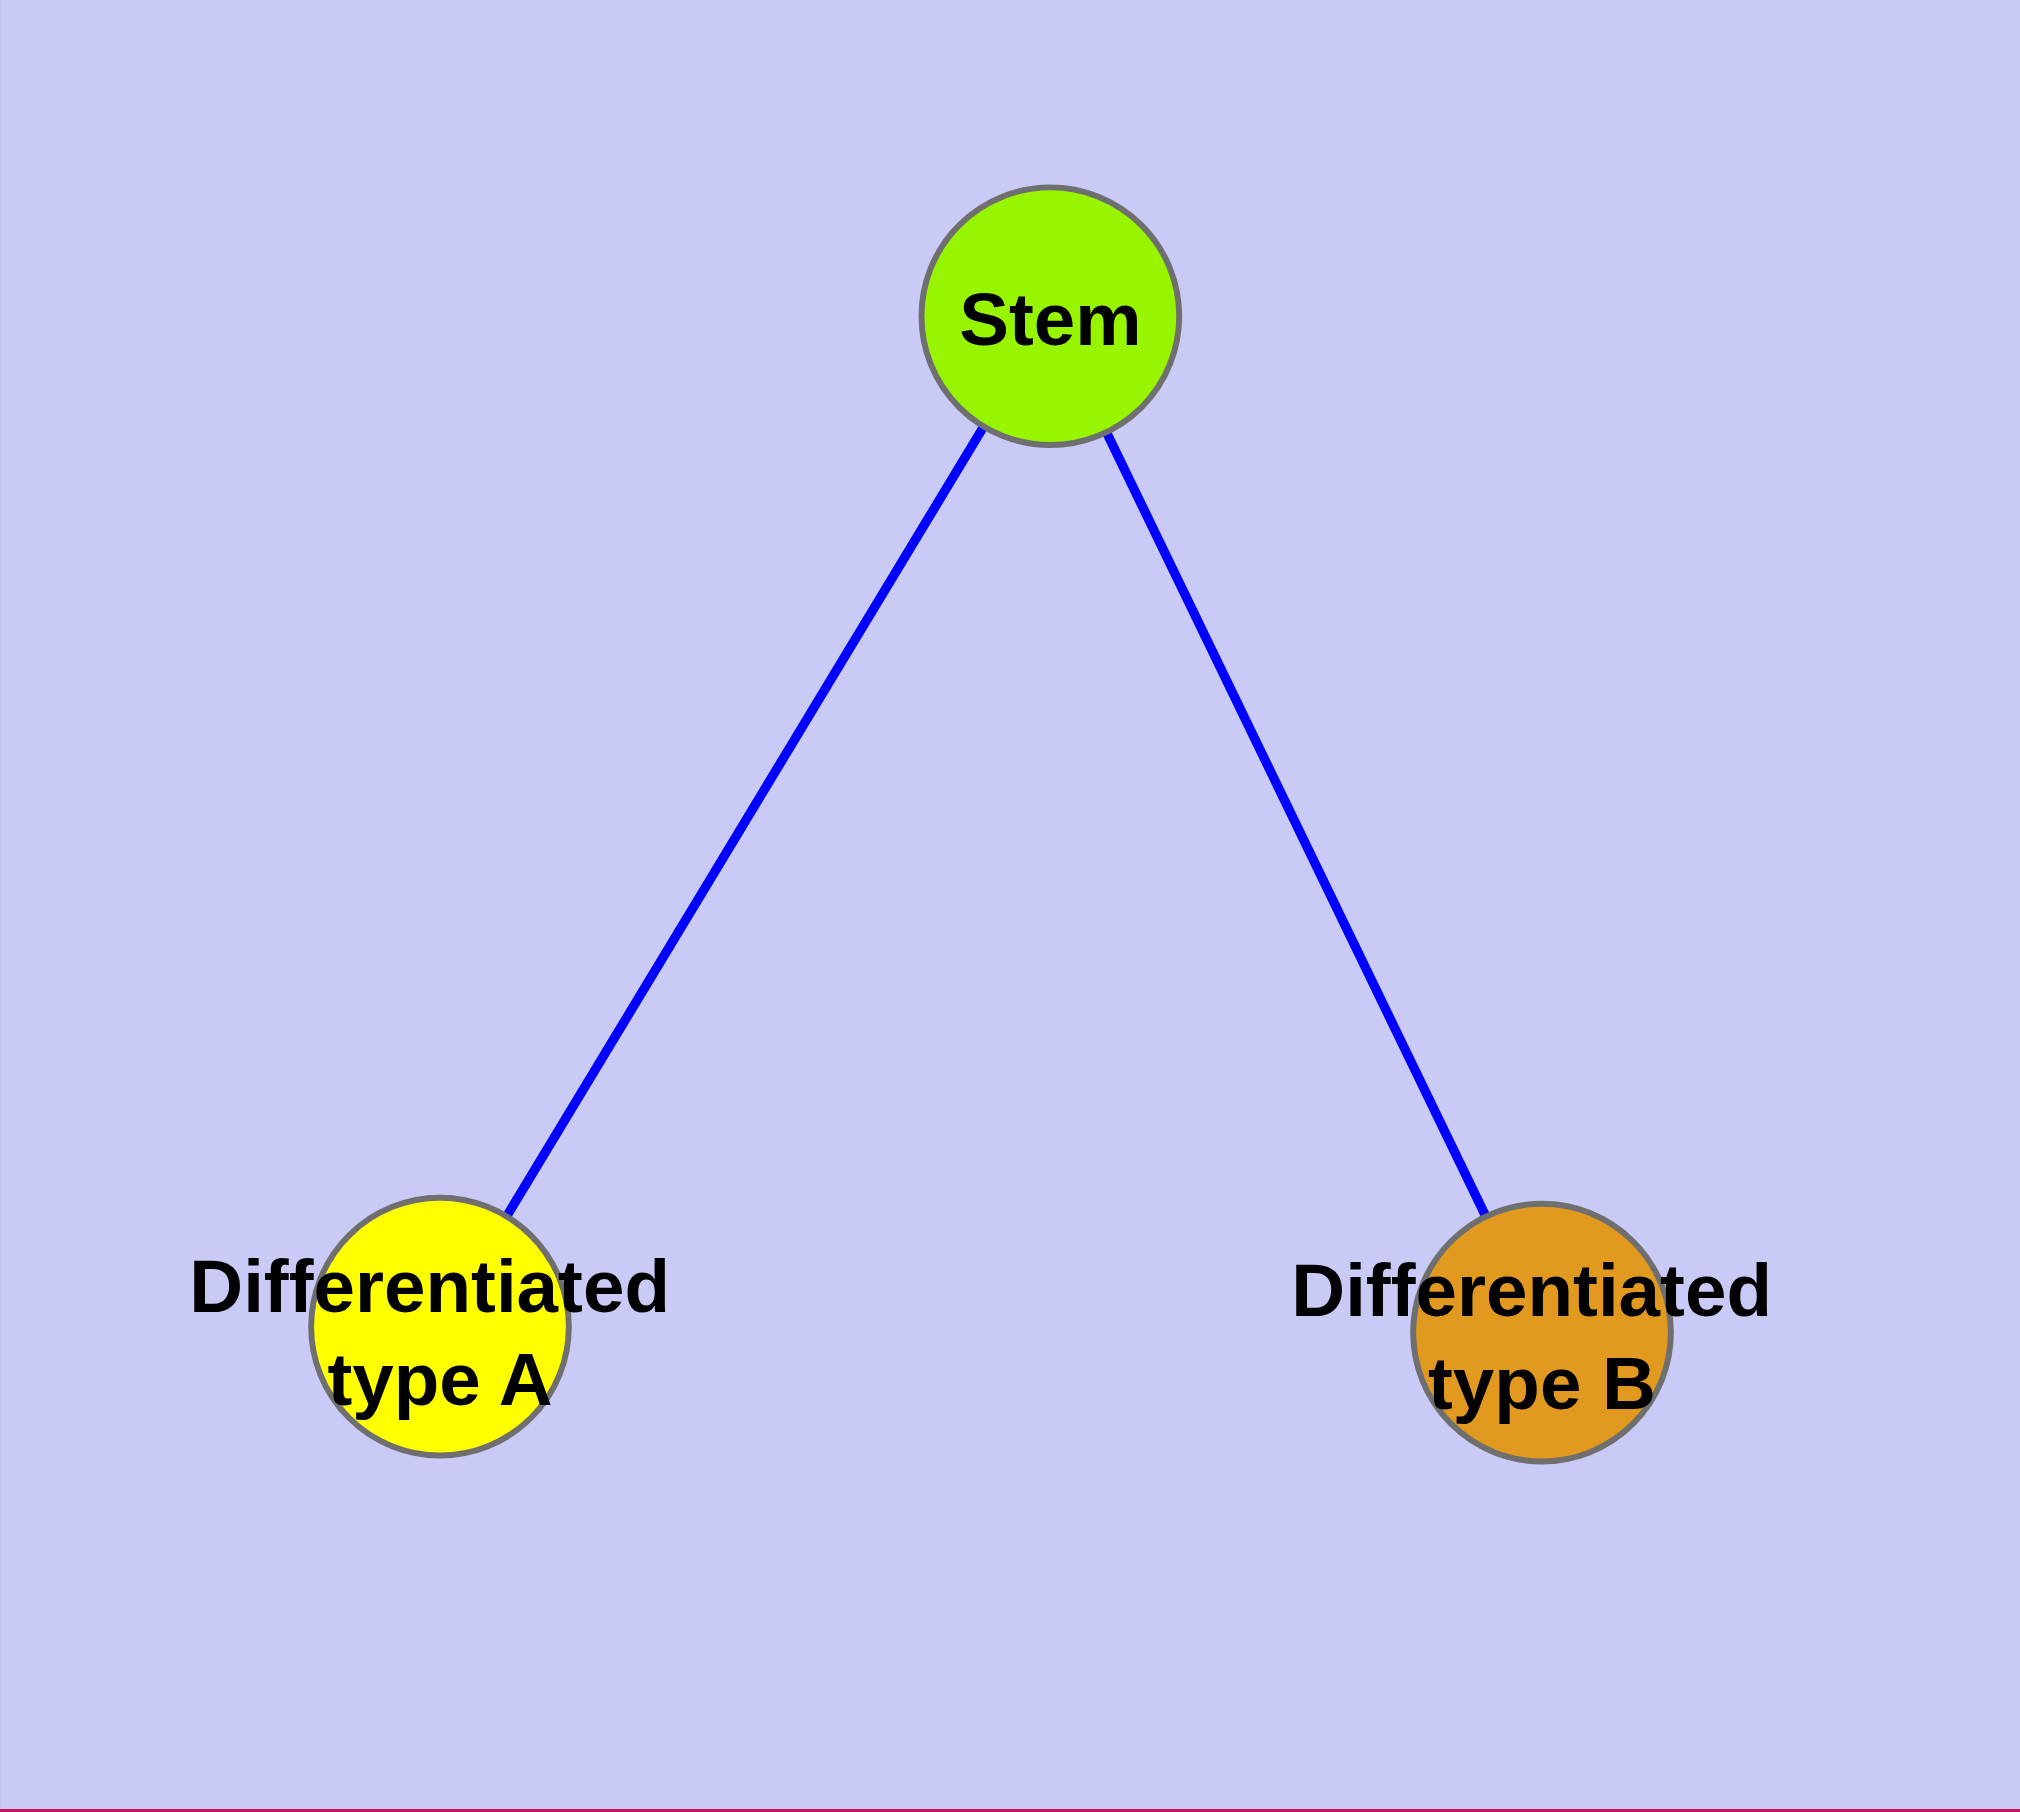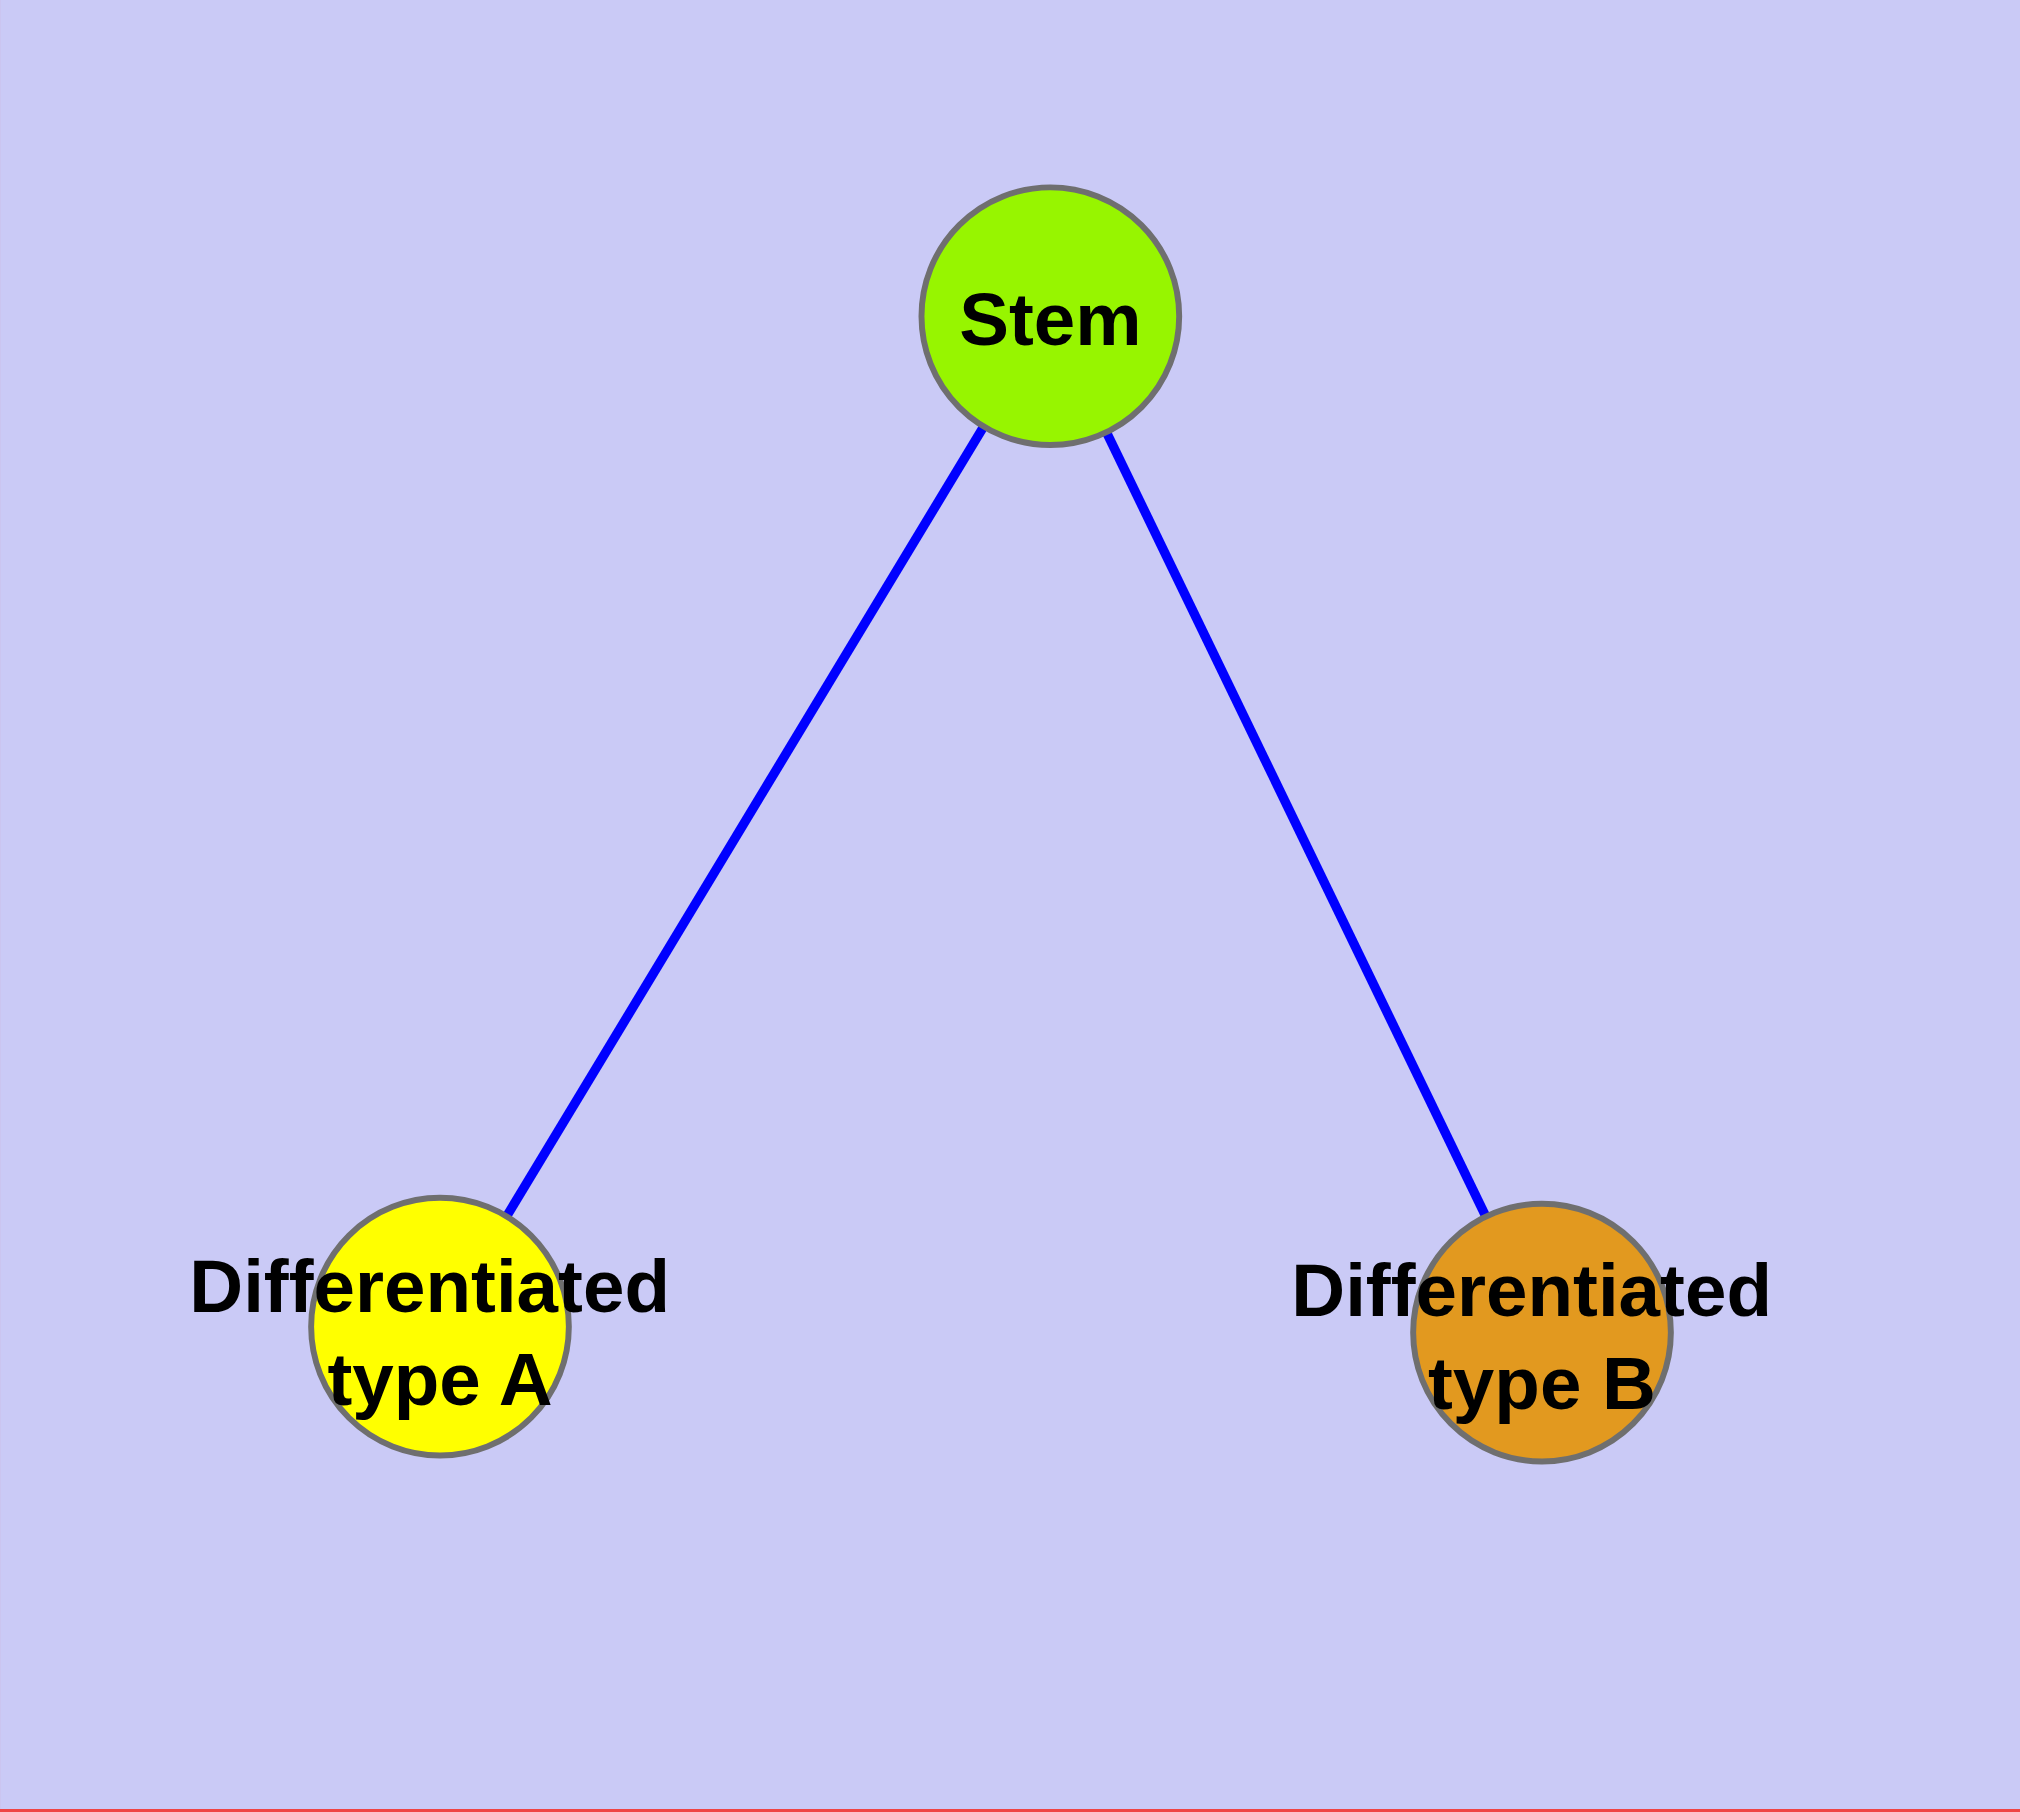--- a/index.html
+++ b/index.html
@@ -5,21 +5,21 @@
   html, body {
     margin: 0;
     padding: 0;
     background: #ffffff;
     font-family: "Liberation Sans", sans-serif;
   }
   .canvas {
     position: relative;
     width: 2021px;
     height: 1812px;
-    background: #ef4444;
+    background: #be185d;
     overflow: hidden;
   }
   .diagram-bg {
     position: absolute;
     left: 0;
     top: 0;
     width: 2021px;
     height: 1809px;
   }
   svg.graph {

